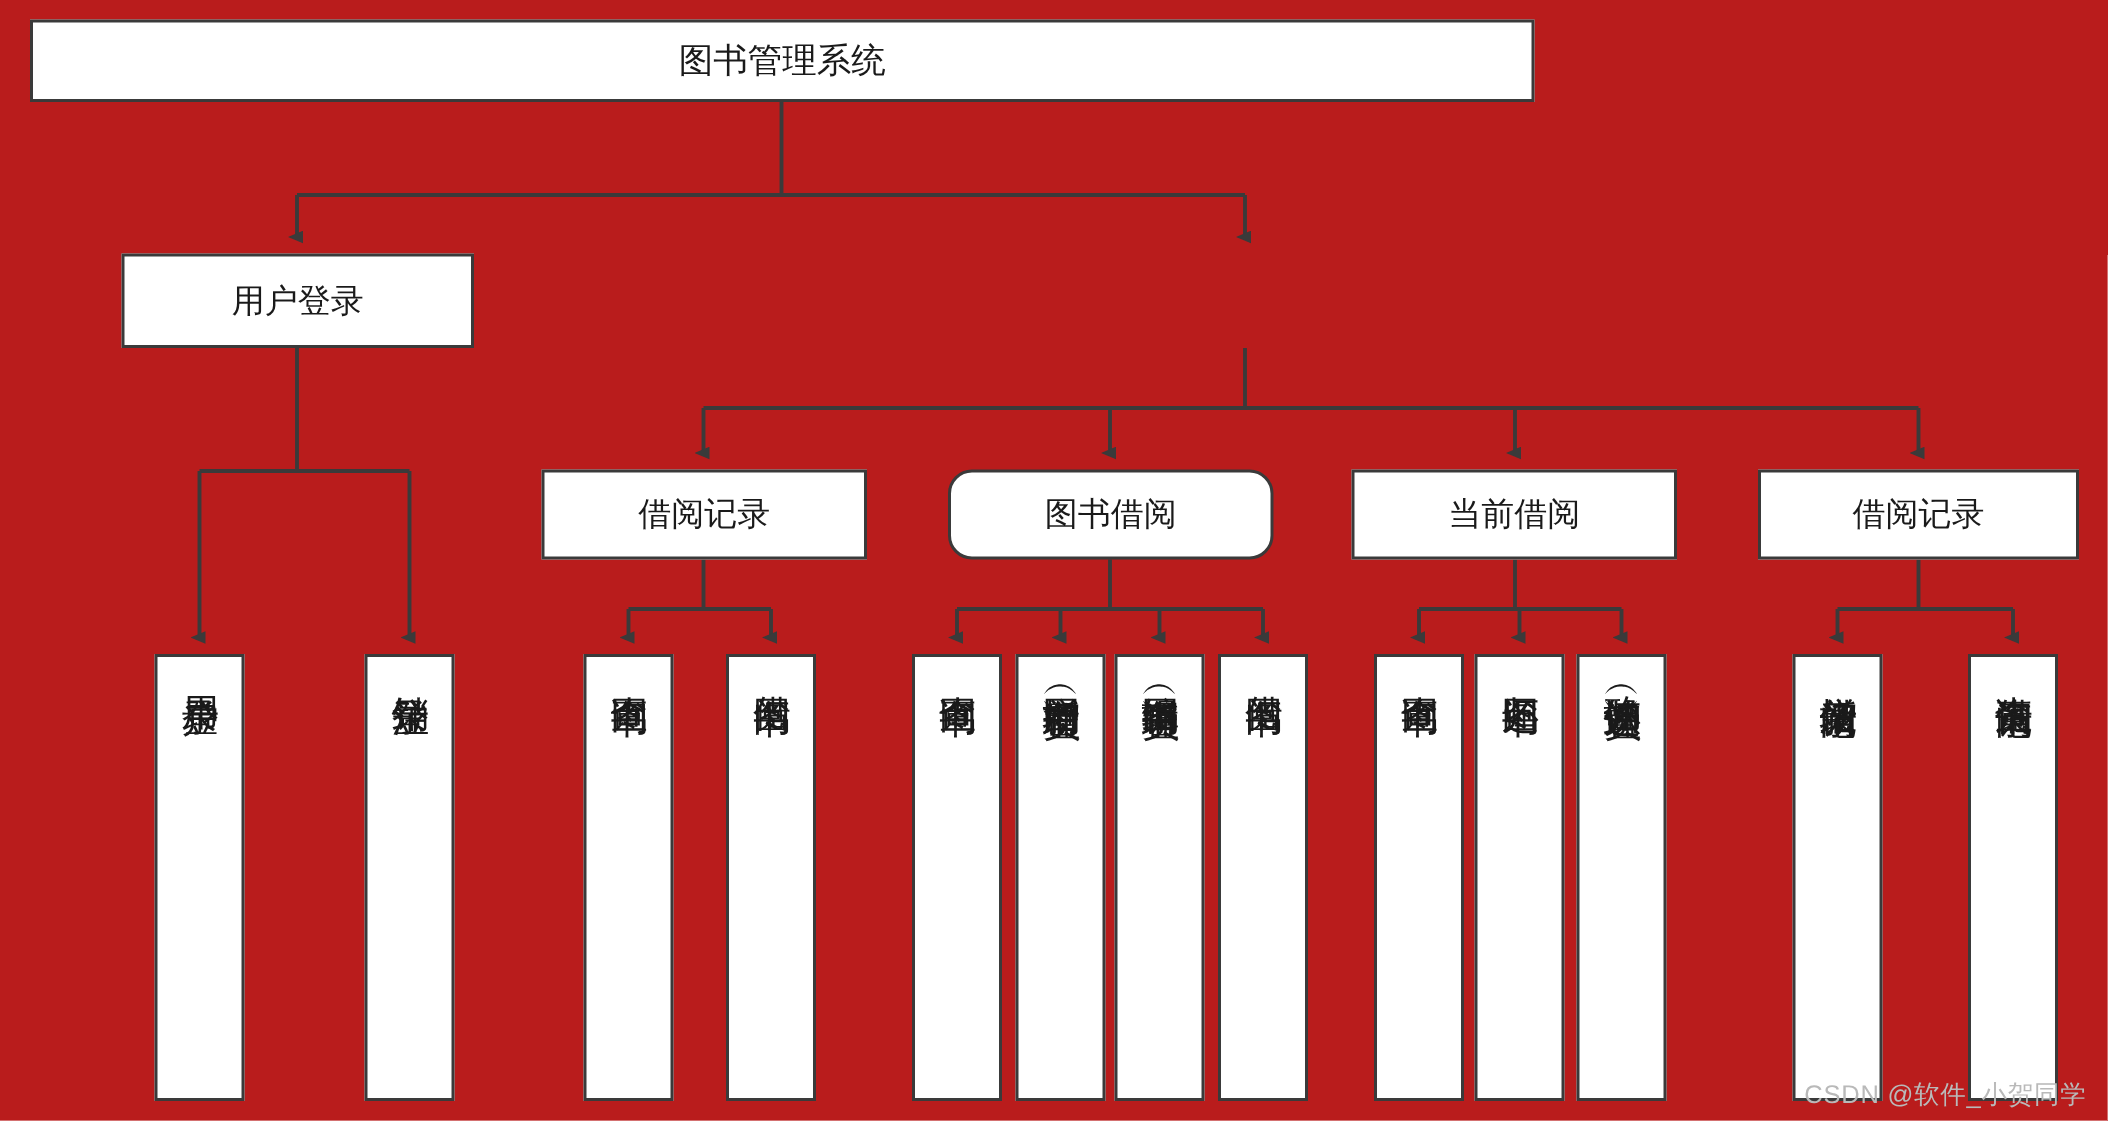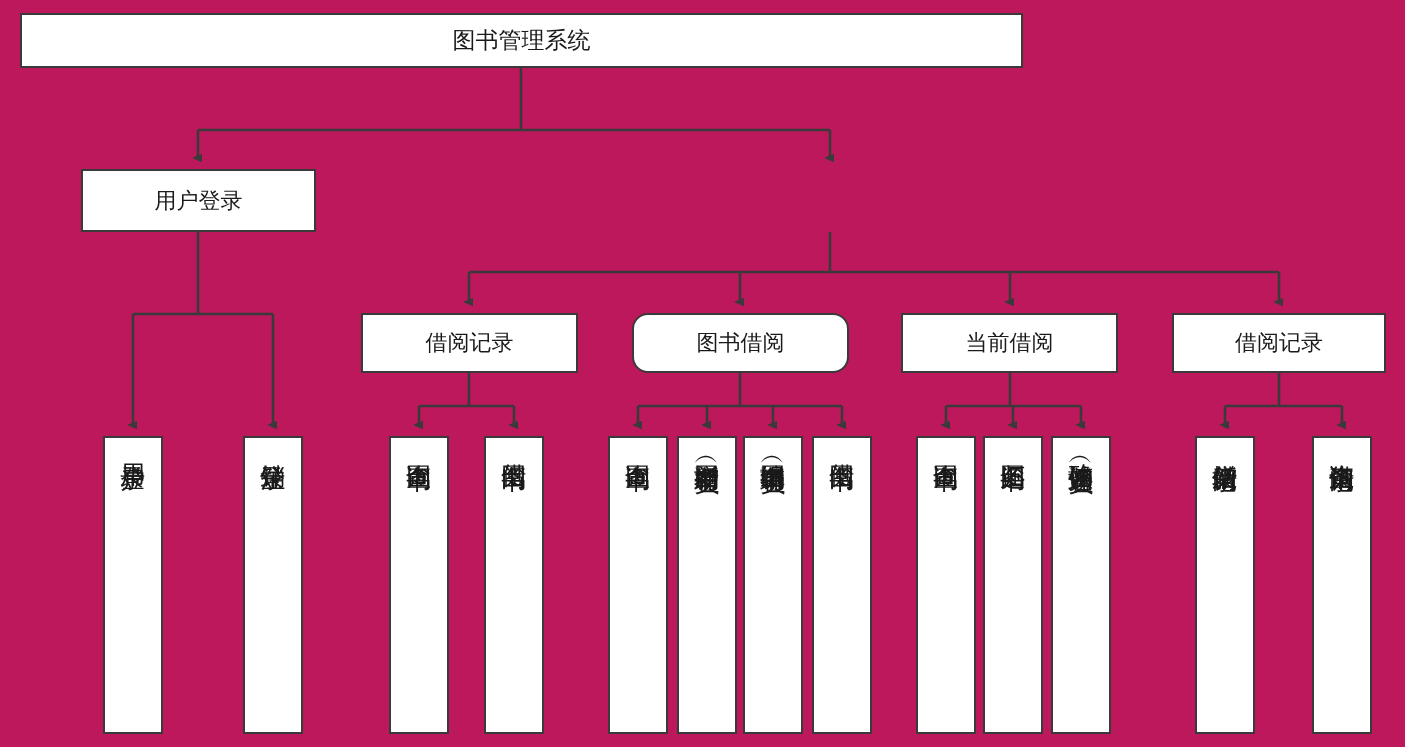--- a/index.html
+++ b/index.html
@@ -10,21 +10,21 @@
   body {
     width: 1405px; height: 747px;
     font-family: "Liberation Sans", "DejaVu Sans", sans-serif;
     overflow: hidden;
     position: relative;
   }
   #diagram-root {
     position: relative;
     width: 1405px;
     height: 747px;
-    background: #be185d;
+    background: #b91c1c;
   }
   #edge-layer {
     position: absolute;
     left: 0; top: 0;
     width: 1405px; height: 747px;
     pointer-events: none;
   }
   .node {
     position: absolute;
     background: #ffffff;
@@ -187,14 +187,15 @@
     <span class="node-label">确认归还（管理员）</span>
   </div>
 
   <div class="node leaf" style="left:1195px; top:436px; width:60px; height:298px;">
     <span class="node-label">新增借阅记录</span>
   </div>
   <div class="node leaf" style="left:1312px; top:436px; width:60px; height:298px;">
     <span class="node-label">查询借阅记录</span>
   </div>
 
+  <div class="watermark">CSDN @软件_小贺同学</div>
 
 </div>
 
 </body></html>

